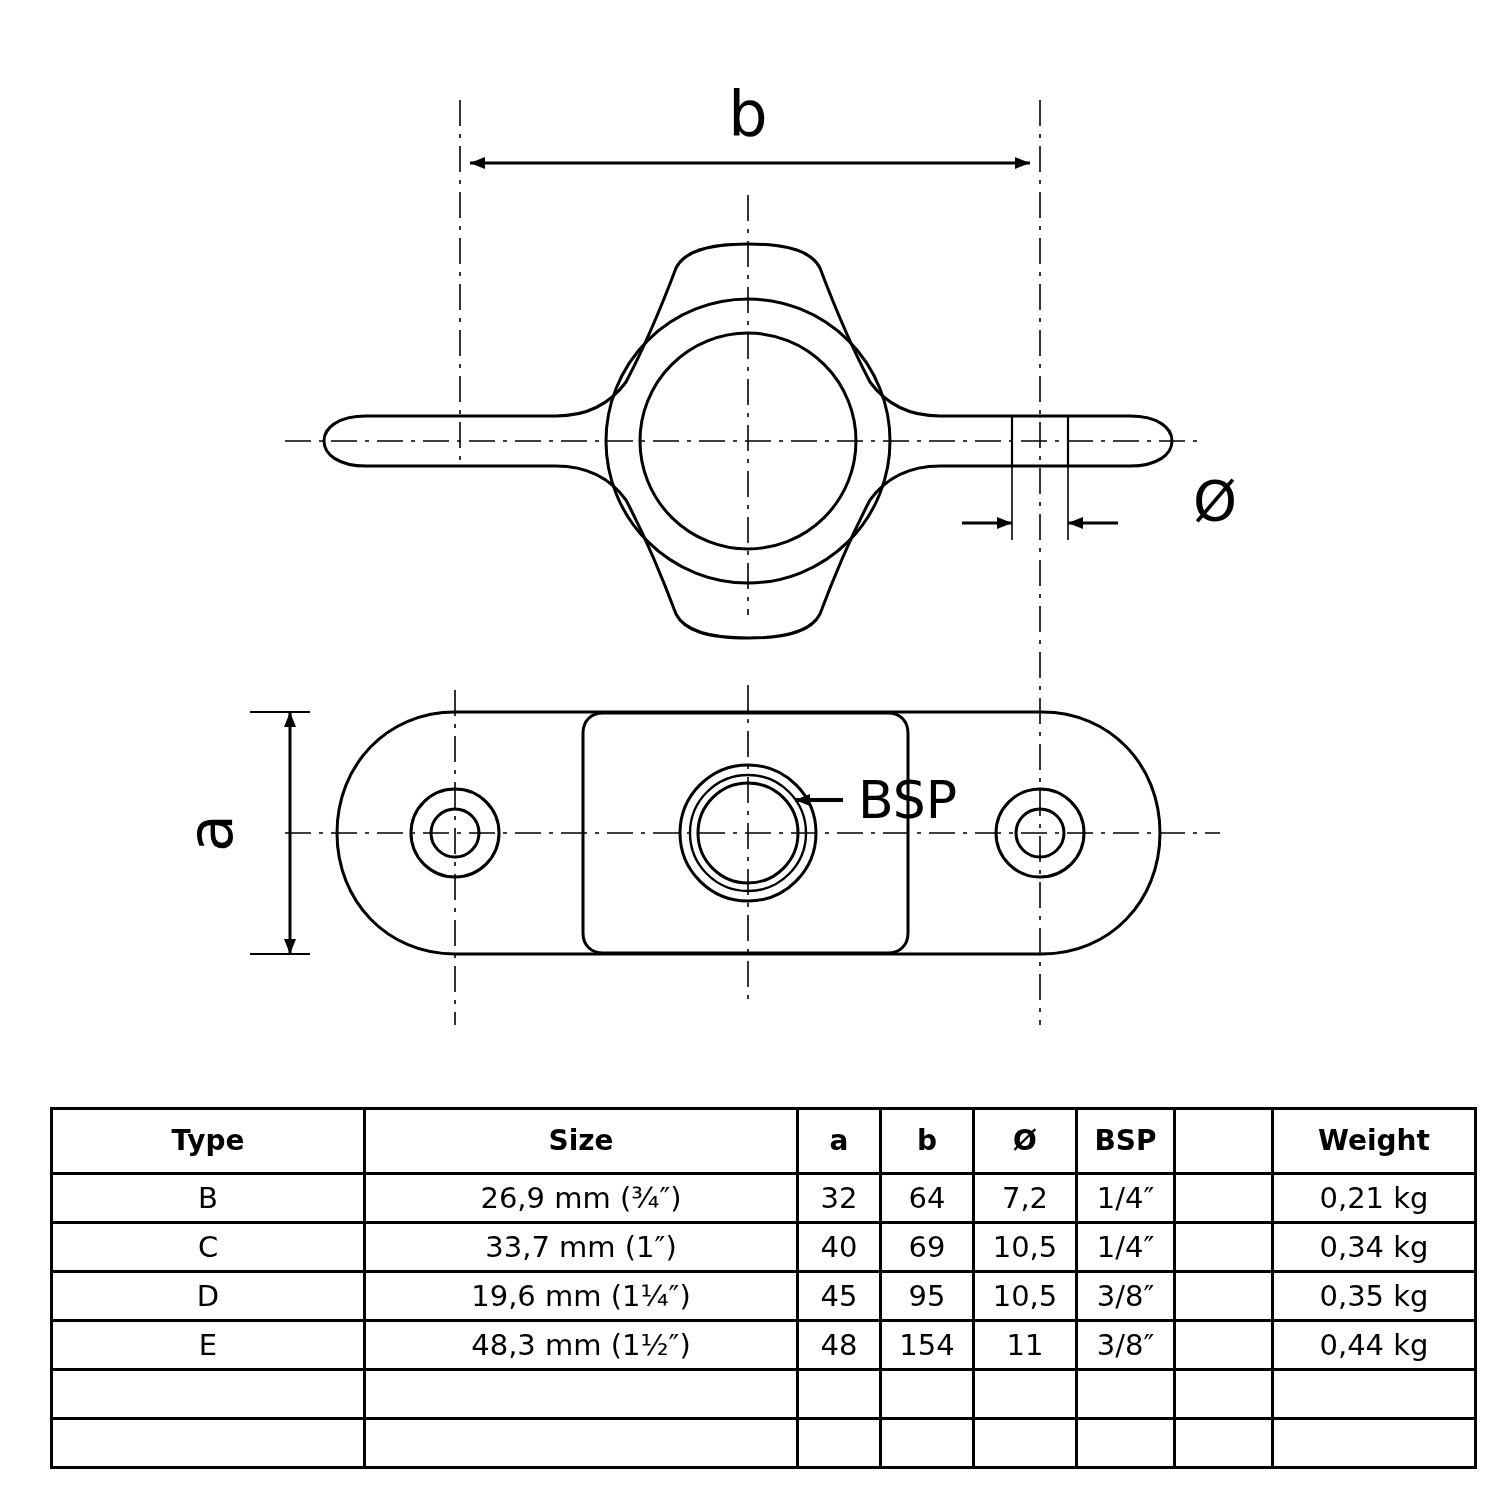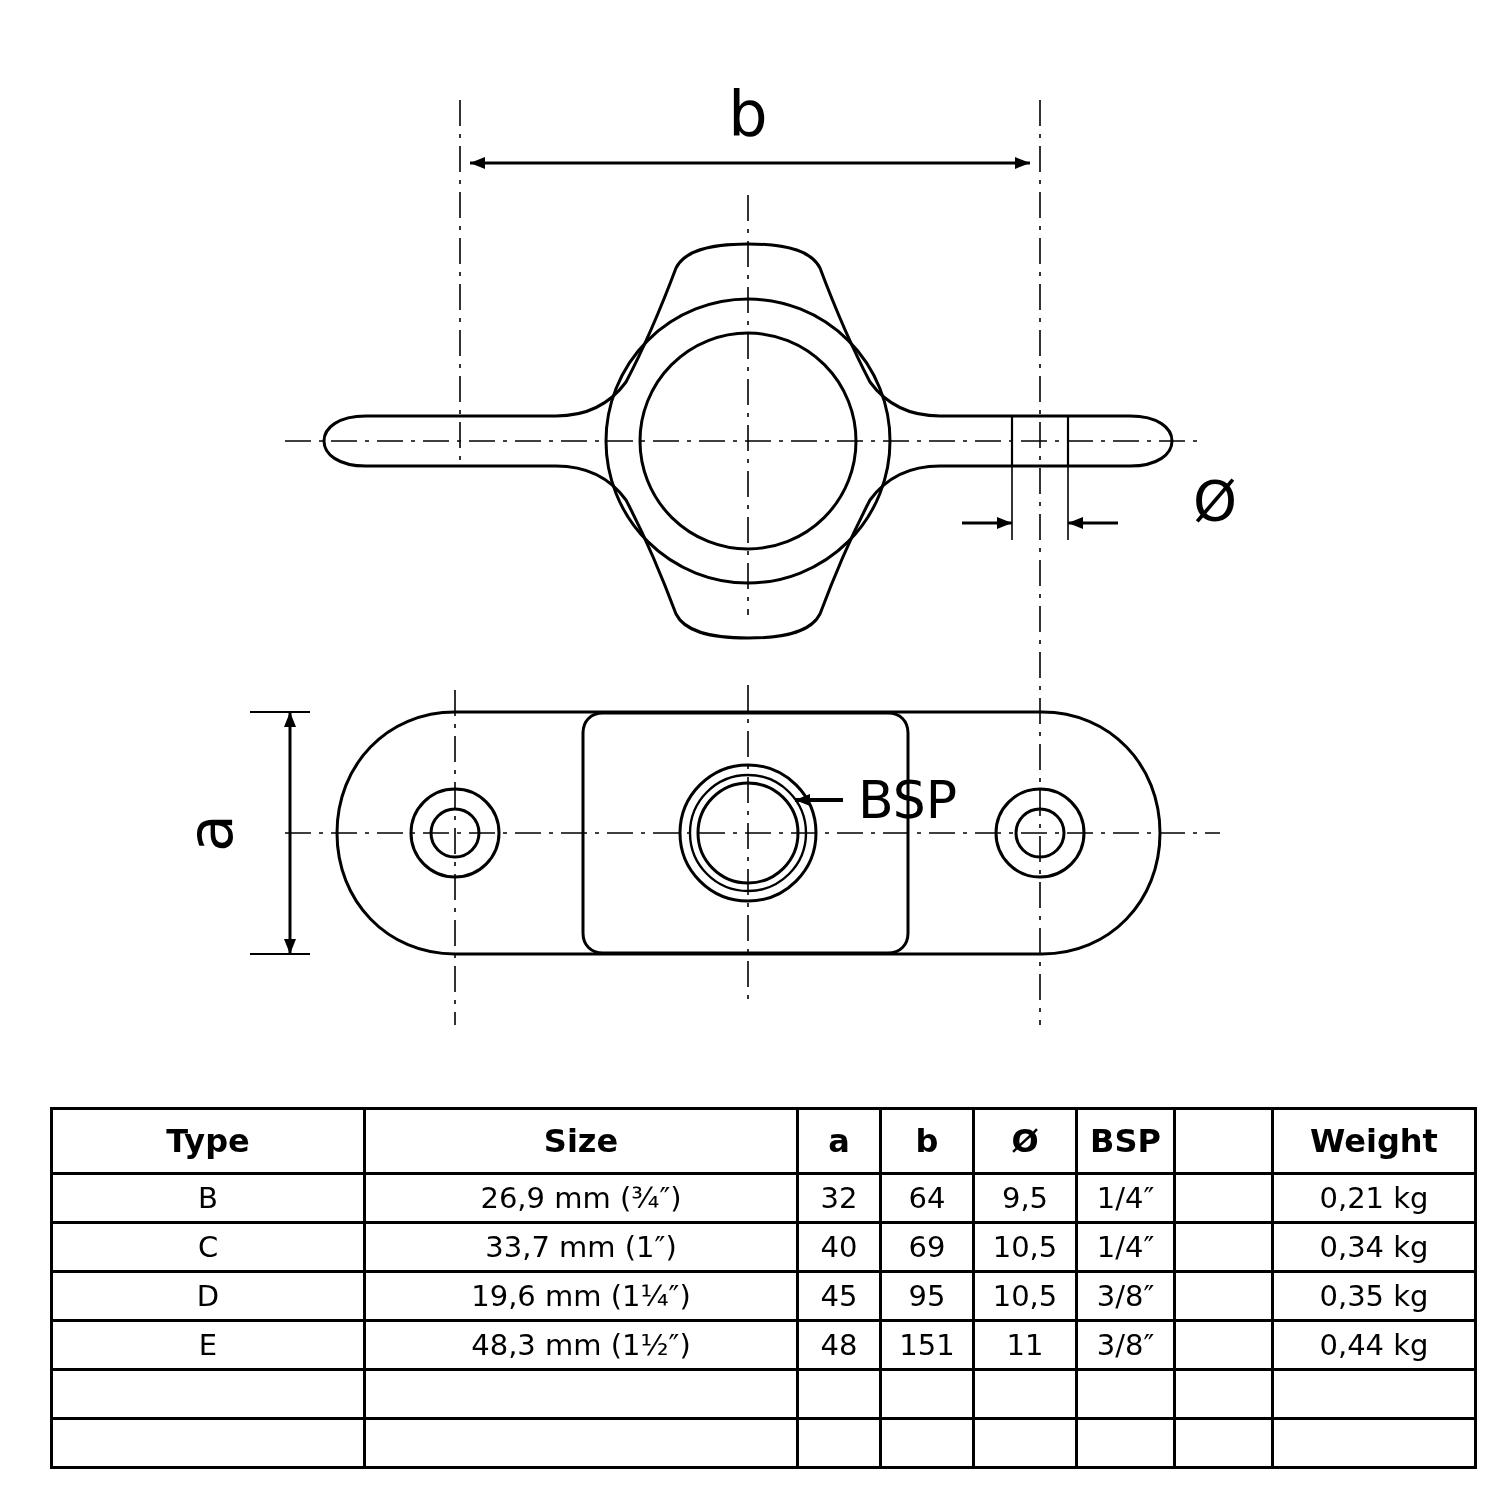--- a/index.html
+++ b/index.html
@@ -31,21 +31,21 @@
     table-layout: fixed;
   }
   .spec-table th, .spec-table td {
     border: 3px solid #000000;
     font-family: "DejaVu Sans", sans-serif;
     padding: 0;
     height: 46px;
     line-height: 46px;
   }
   .spec-table th {
-    font-size: 32px;
+    font-size: 28px;
     font-weight: bold;
     text-align: center;
     height: 62px;
     line-height: 62px;
   }
   .spec-table td {
     font-size: 29px;
     text-align: center;
   }
   .col-type   { width: 310px; }
@@ -178,21 +178,21 @@
       <th class="col-blank"></th>
       <th class="col-weight">Weight</th>
     </tr>
   </thead>
   <tbody>
     <tr>
       <td>B</td>
       <td>26,9 mm (¾″)</td>
       <td>32</td>
       <td>64</td>
-      <td>9,5</td>
+      <td>7,2</td>
       <td>1/4″</td>
       <td></td>
       <td>0,21 kg</td>
     </tr>
     <tr>
       <td>C</td>
       <td>33,7 mm (1″)</td>
       <td>40</td>
       <td>69</td>
       <td>10,5</td>
@@ -207,21 +207,21 @@
       <td>95</td>
       <td>10,5</td>
       <td>3/8″</td>
       <td></td>
       <td>0,35 kg</td>
     </tr>
     <tr>
       <td>E</td>
       <td>48,3 mm (1½″)</td>
       <td>48</td>
-      <td>151</td>
+      <td>154</td>
       <td>11</td>
       <td>3/8″</td>
       <td></td>
       <td>0,44 kg</td>
     </tr>
     <tr class="empty-row">
       <td></td>
       <td></td>
       <td></td>
       <td></td>

